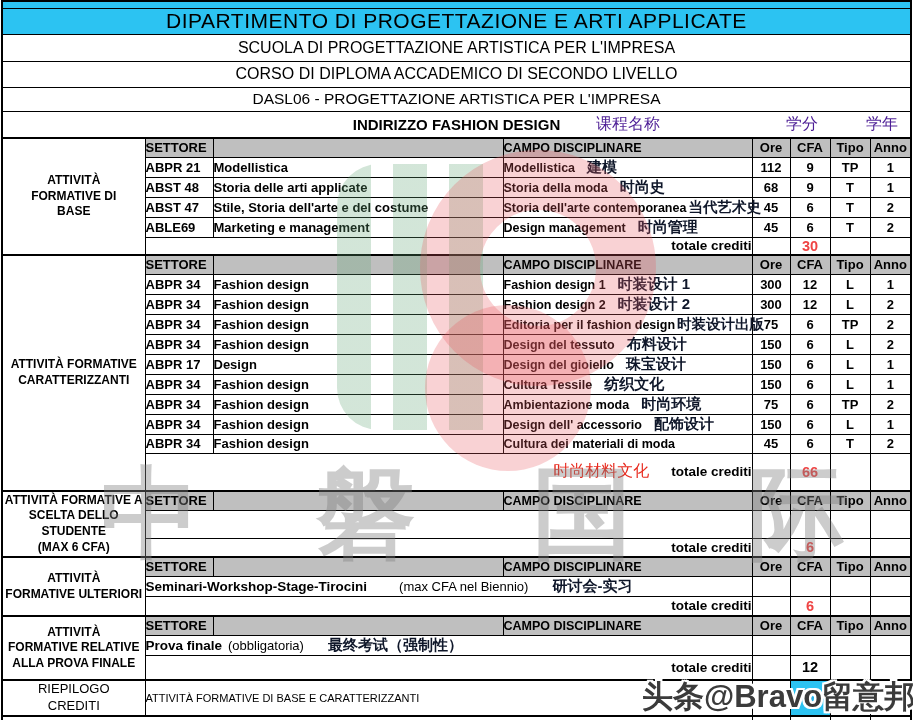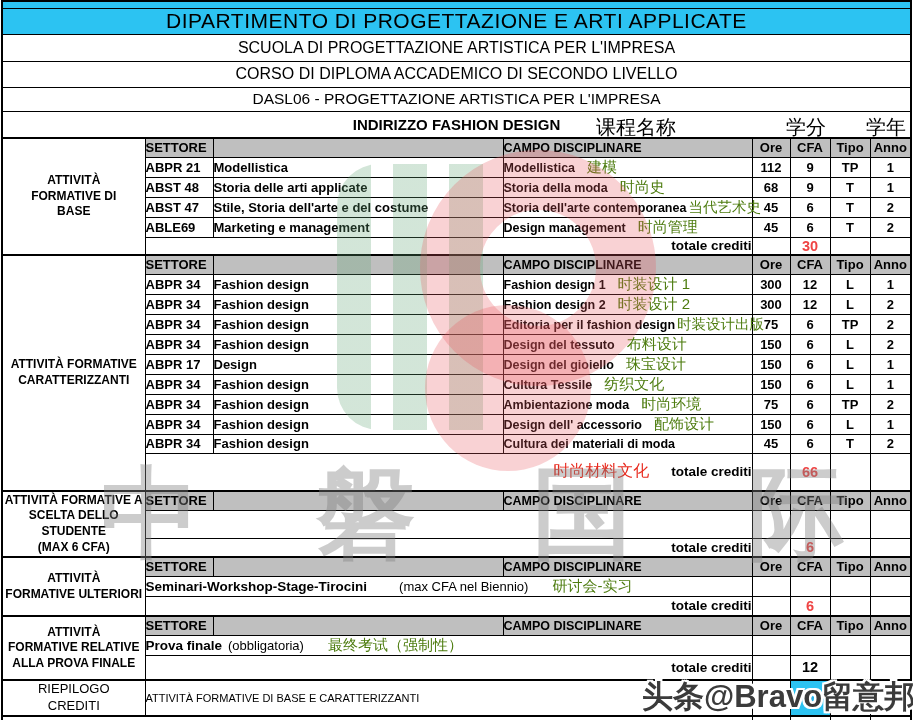--- a/index.html
+++ b/index.html
@@ -27,31 +27,31 @@
   td.campo{font-weight:700;font-size:12.5px;padding-left:4px;}
   td.num{font-weight:700;font-size:13px;text-align:center;}
   td.label-cell{font-weight:700;font-size:12px;text-align:center;line-height:1.3;}
   td.label-cell.reg{font-weight:400;font-size:13px;}
   td.tot-label{text-align:right;padding-right:8px;font-weight:700;font-size:13.5px;}
   td.val{text-align:center;font-weight:700;font-size:14.5px;}
   td.val.red{color:#ef4444;}
   td.val.cyan{color:#2aabe4;text-align:center;}
   td.riep-text{font-size:11px;padding-left:10px;}
   td.bien-text{font-weight:700;font-size:13.5px;padding-left:7px;}
-  span.zh{color:#4d7c0f;font-size:15px;font-weight:400;margin-left:12px;}
+  span.zh{color:#0f172a;font-size:15px;font-weight:700;margin-left:12px;}
   span.zh.tight{margin-left:2px;font-size:14.5px;}
   span.tot-zh{color:#e8291d;font-size:16px;font-weight:400;margin-right:22px;}
   td.special{padding-left:8px;}
   td.special .b{font-weight:700;font-size:13.5px;}
   td.special .n{font-weight:400;font-size:13px;margin-left:6px;}
   td.special.wide-gap .n{margin-left:32px;}
   td.special .zh{margin-left:24px;}
   
   .overlay{position:absolute;pointer-events:none;}
-  .bnote{position:absolute;font-size:20px;color:#000000;pointer-events:none;}
+  .bnote{position:absolute;font-size:16px;color:#4c1d95;pointer-events:none;}
   .logo{left:335px;top:140px;width:330px;height:335px;}
   .logo .stripes{position:absolute;left:2px;top:24px;width:150px;height:266px;
     background:repeating-linear-gradient(90deg,rgba(96,164,116,.28) 0 34px,rgba(255,255,255,0) 34px 56px);
     border-radius:42px 0 0 42px;}
   .logo .ring{position:absolute;left:85px;top:10px;width:116px;height:116px;
     border:60px solid rgba(233,90,95,.27);border-radius:50%;}
   .logo .blob{position:absolute;left:90px;top:165px;width:166px;height:166px;
     background:rgba(233,90,95,.27);border-radius:50%;}
   .wm-cn{left:100px;top:448px;font-size:100px;font-weight:700;letter-spacing:116px;
     color:rgba(128,128,128,.40);white-space:nowrap;font-family:"Liberation Serif",serif;}

